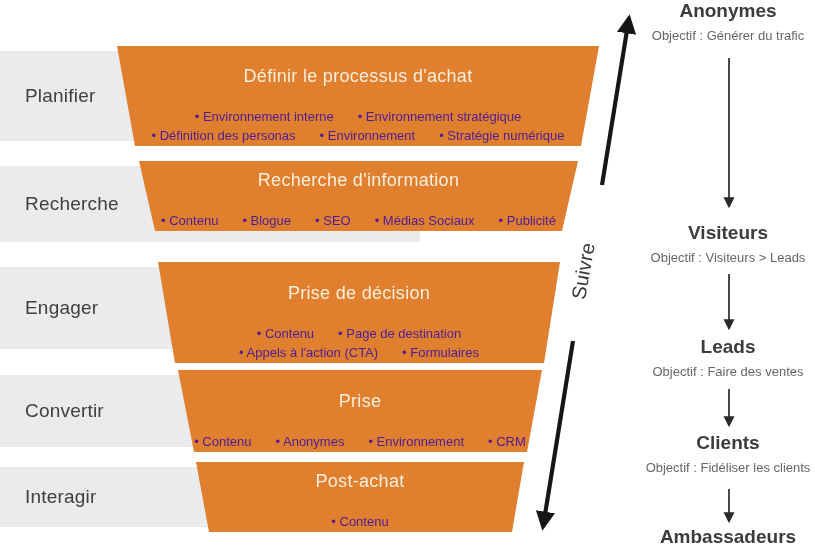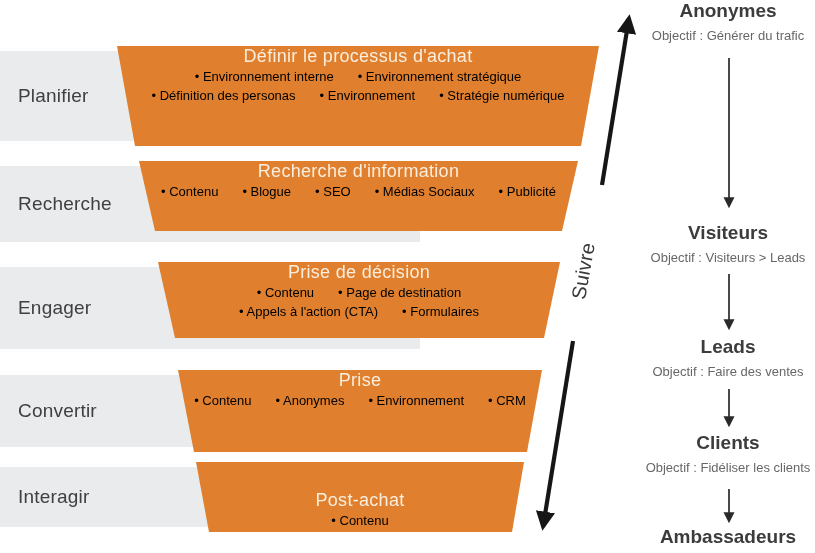--- a/index.html
+++ b/index.html
@@ -3,42 +3,42 @@
 <meta charset="utf-8">
 <style>
   html,body{margin:0;padding:0;background:#ffffff;}
   #canvas{
     position:relative;width:815px;height:553px;overflow:hidden;
     font-family:"Liberation Sans",sans-serif;background:#ffffff;
   }
   
   .band{position:absolute;left:0;width:420px;background:#e9ebec;z-index:1;
         display:flex;align-items:center;}
-  .band .stage-label{padding-left:18px;font-size:19px;color:#3f4040;letter-spacing:.2px;}
+  .band .stage-label{padding-left:25px;font-size:19px;color:#3f4040;letter-spacing:.2px;}
   .band1{top:51px;height:90px;}
   .band2{top:166px;height:76px;}
   .band3{top:267px;height:82px;}
   .band4{top:375px;height:72px;}
   .band5{top:467px;height:60px;}
   
   .trap{position:absolute;left:0;width:620px;background:#e07f2e;z-index:2;}
   .trap1{top:46px;height:100px;clip-path:polygon(117px 0,599px 0,581px 100%,135px 100%);}
   .trap2{top:161px;height:70px;clip-path:polygon(139px 0,578px 0,562px 100%,155px 100%);}
-  .trap3{top:262px;height:76px;clip-path:polygon(158px 0,560px 0,544px 100%,175px 100%);}
+  .trap3{top:262px;height:101px;clip-path:polygon(158px 0,560px 0,544px 100%,175px 100%);}
   .trap4{top:370px;height:82px;clip-path:polygon(178px 0,542px 0,527px 100%,194px 100%);}
   .trap5{top:462px;height:70px;clip-path:polygon(196px 0,524px 0,512px 100%,209px 100%);}
   .trap-content{position:absolute;top:0;bottom:0;display:flex;flex-direction:column;
-                justify-content:flex-start;align-items:center;gap:1px;text-align:center;}
+                justify-content:flex-end;align-items:center;gap:21px;text-align:center;}
   .tc1{left:126px;width:464px;}
   .tc2{left:147px;width:423px;}
   .tc3{left:166px;width:386px;}
   .tc4{left:186px;width:348px;}
   .tc5{left:202px;width:316px;margin-top:28px;}
   .trap-title{font-size:18px;color:#faeedd;letter-spacing:.3px;}
-  .bullet-line{font-size:13px;color:#000000;line-height:1.45;}
+  .bullet-line{font-size:13px;color:#4c1d95;line-height:1.45;}
   .bullet-item{margin:0 12px;white-space:nowrap;}
   
   .stage-block{position:absolute;left:637px;width:182px;text-align:center;z-index:3;}
   .stage-name{font-size:19px;font-weight:600;color:#3c3c3c;white-space:nowrap;}
   .stage-objective{font-size:13px;color:#666768;margin-top:6px;white-space:nowrap;}
   .sb1{top:0px;}
   .sb2{top:222px;}
   .sb3{top:336px;}
   .sb4{top:432px;}
   .sb5{top:526px;}

